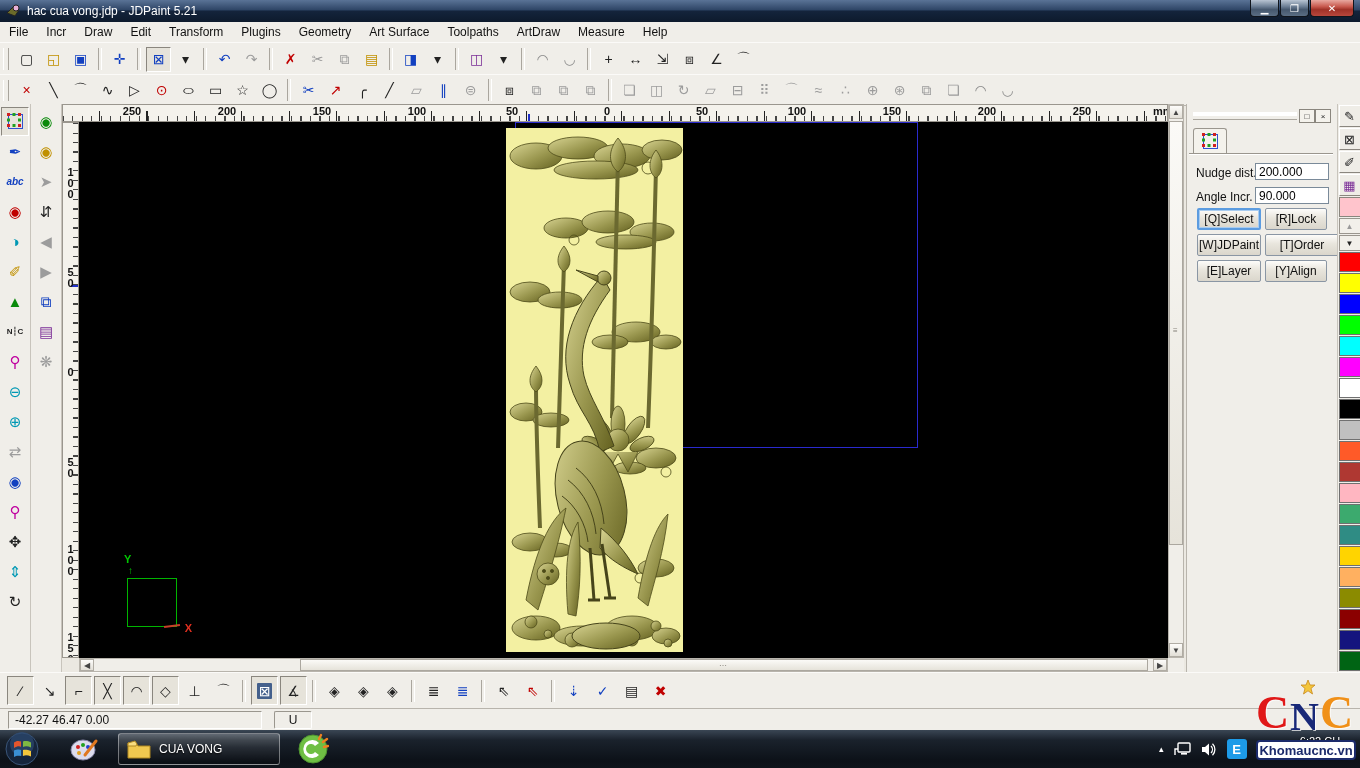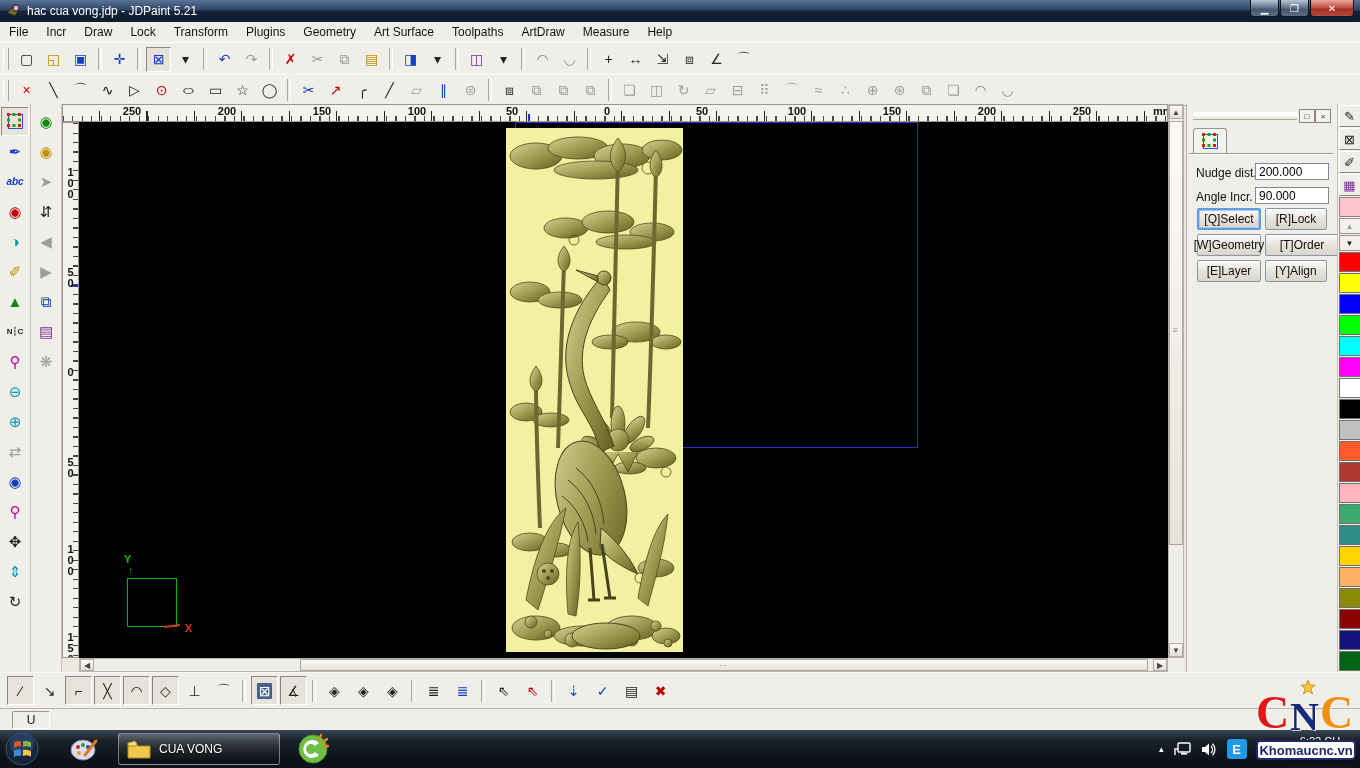--- a/index.html
+++ b/index.html
@@ -159,21 +159,21 @@
     <div class="wbtn min">▁</div>
     <div class="wbtn max">❐</div>
     <div class="wbtn close">✕</div>
   </div>
 </div>
 
 <div id="menubar" class="abs">
     <span class="mitem">File</span>
     <span class="mitem">Incr</span>
     <span class="mitem">Draw</span>
-    <span class="mitem">Lock</span>
+    <span class="mitem">Edit</span>
     <span class="mitem">Transform</span>
     <span class="mitem">Plugins</span>
     <span class="mitem">Geometry</span>
     <span class="mitem">Art Surface</span>
     <span class="mitem">Toolpaths</span>
     <span class="mitem">ArtDraw</span>
     <span class="mitem">Measure</span>
     <span class="mitem">Help</span>
   </div>
 
@@ -609,21 +609,21 @@
       <span class="sel-ic"></span>
     </div>
   <div class="ptabline"></div>
   <span class="plab" style="top:62px">Nudge dist.</span>
   <div class="pinput" style="top:59px">200.000</div>
   <span class="plab" style="top:86px">Angle Incr.</span>
   <div class="pinput" style="top:83px">90.000</div>
   <div id="panelbtns"></div>
 <div class="gbtn focused" style="left: 10px; width: 64px; top: 104px;">[Q]Select</div>
     <div class="gbtn" style="left: 78px; width: 62px; top: 104px;">[R]Lock</div>
-    <div class="gbtn" style="left: 10px; width: 64px; top: 130px;">[W]Geometry</div>
+    <div class="gbtn" style="left: 10px; width: 64px; top: 130px;">[W]JDPaint</div>
     <div class="gbtn" style="left: 78px; width: 74px; top: 130px;">[T]Order</div>
     <div class="gbtn" style="left: 10px; width: 64px; top: 156px;">[E]Layer</div>
     <div class="gbtn" style="left: 78px; width: 62px; top: 156px;">[Y]Align</div>
   </div>
 
 <div id="rightstrip" class="abs">
   <div id="stripicons">
       <div class="stripbtn">
         <span>✎</span>
       </div>
@@ -729,20 +729,21 @@
     </span>
     <span class="sbtn">
       <span>▤</span>
     </span>
     <span class="sbtn">
       <span class="c-rd">✖</span>
     </span>
   </div>
 
 <div id="statusbar" class="abs">
+  <div class="scell" id="coordcell">-42.27 46.47 0.00</div>
   <div class="scell" id="ucell">U</div>
 </div>
 
 <div id="taskbar" class="abs">
   <svg class="orb" viewBox="0 0 36 36">
     <circle cx="18" cy="18" r="16" fill="#16253C" stroke="#3A5578" stroke-width="1"></circle>
     <circle cx="18" cy="13" r="12" fill="#2E4A70" opacity="0.7"></circle>
     <path d="M10,17 C13,15 16,15 17,16 L17,10.5 C14,9.5 12,10 10,11.5 Z" fill="#E4552C"></path>
     <path d="M19,16 C21,15 24,15 27,16.5 L27,11.5 C24,9.8 21,9.8 19,10.5 Z" fill="#7EB842"></path>
     <path d="M10,19.5 C13,18 16,18.5 17,19 L17,25 C14,24.5 12,24.8 10,26 Z" fill="#3A8FD4"></path>

